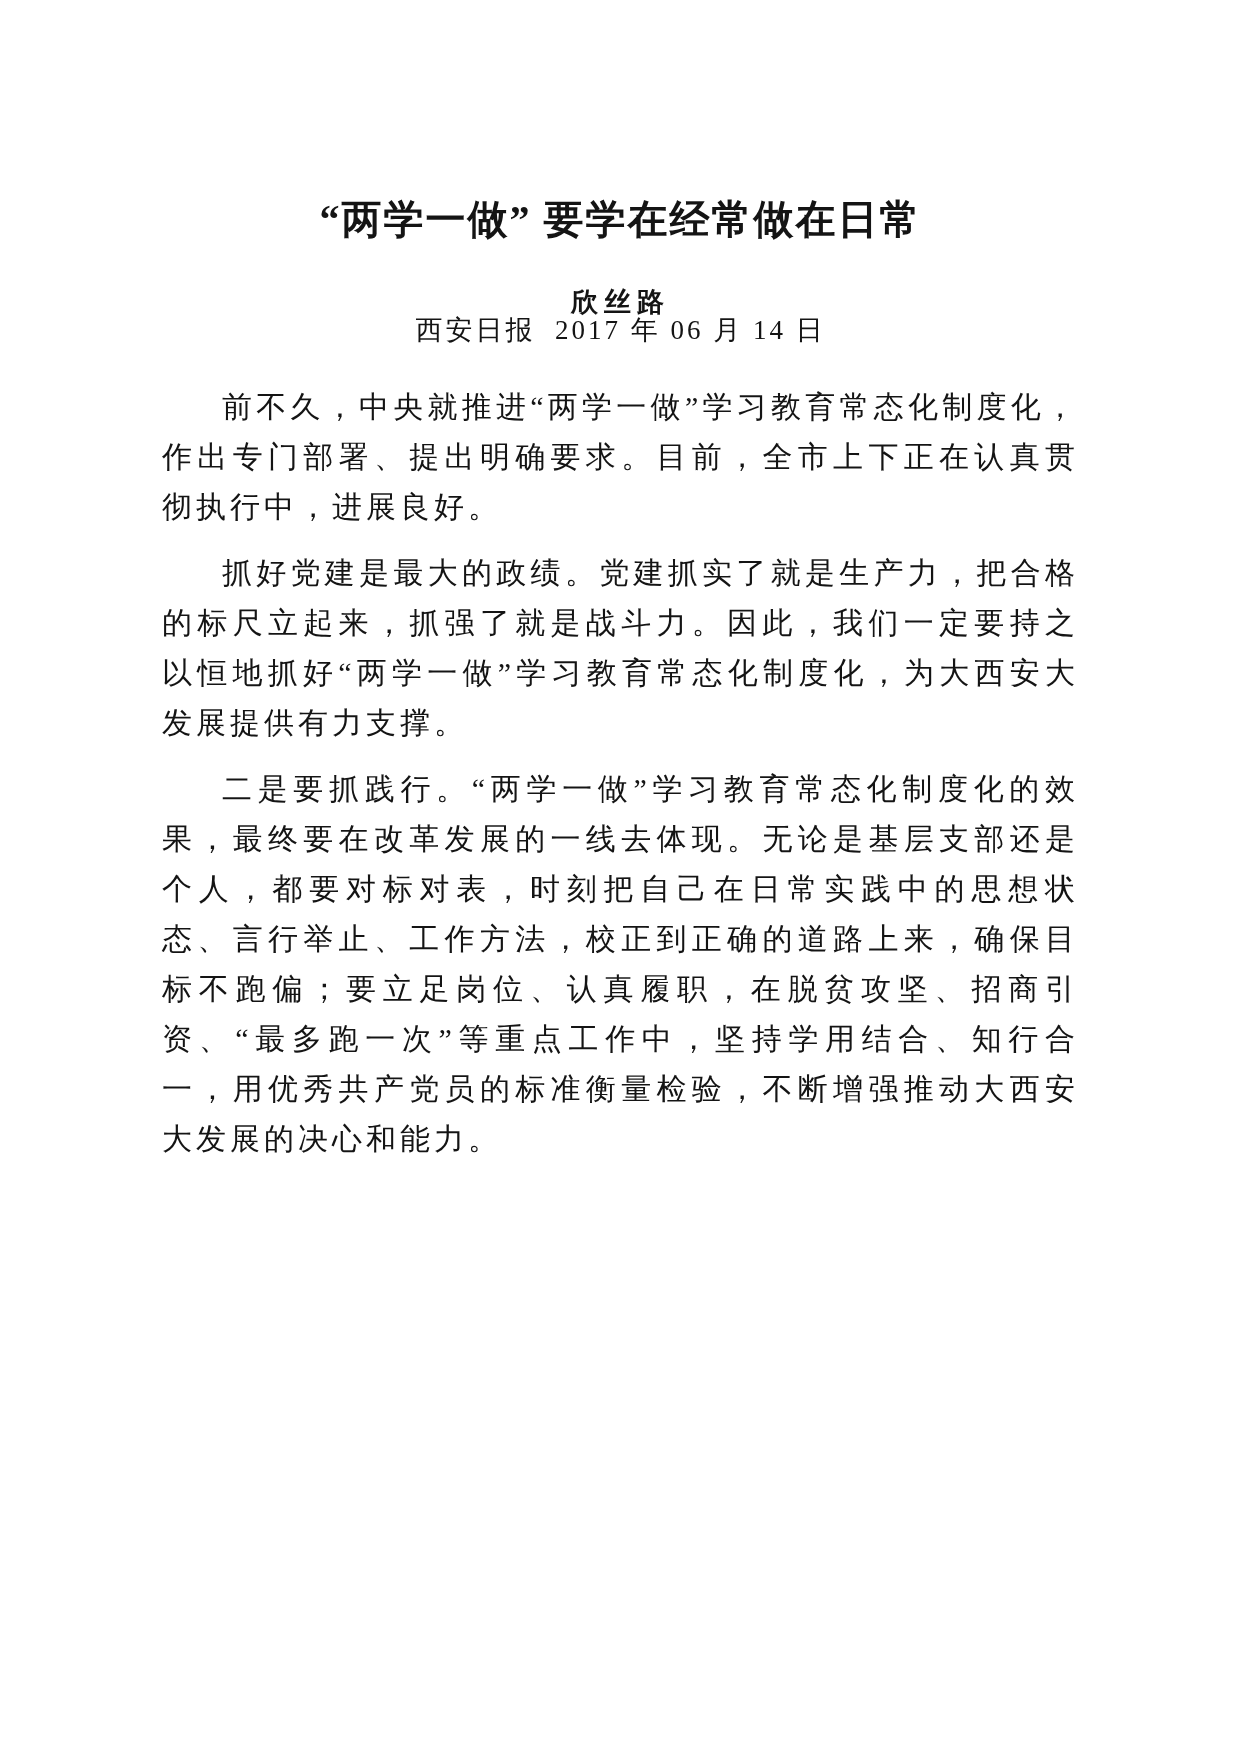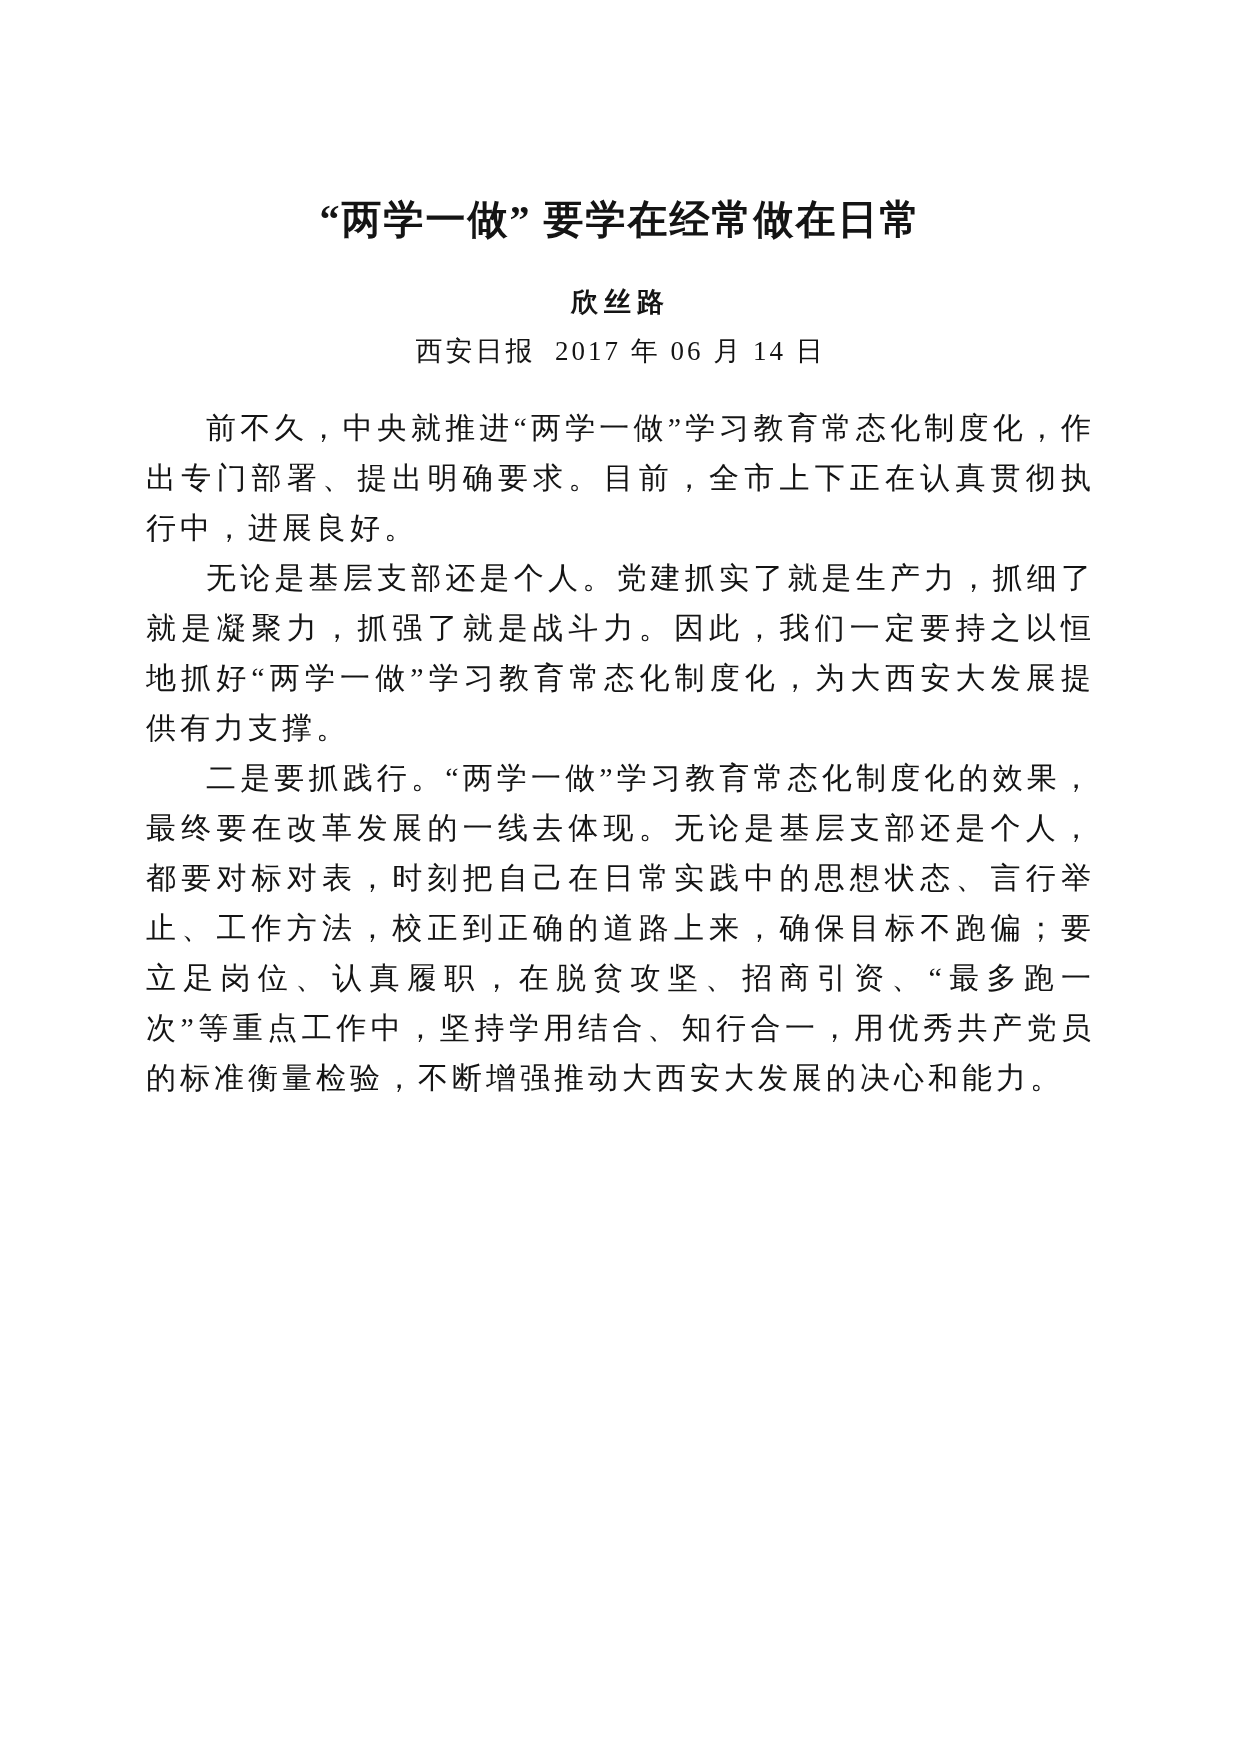--- a/index.html
+++ b/index.html
@@ -36,44 +36,43 @@
     text-align: center;
     letter-spacing: 6px;
     margin-top: 46px;
     font-weight: bold;
   }
   .doc-source {
     font-size: 27px;
     line-height: 28px;
     text-align: center;
     letter-spacing: 3px;
-    margin-top: 21px;
     white-space: pre;
   }
   .doc-body {
     margin-top: 38px;
     font-size: 30px;
     line-height: 50px;
     text-align: justify;
     text-justify: inter-character;
     letter-spacing: 4px;
   }
   .doc-body p {
-    margin: 0;
+    margin: 16px;
     padding: 0;
     text-indent: 2em;
   }
 </style>
 </head>
 <body>
 
 <div class="page">
   <div class="content">
     <h1 class="doc-title">“两学一做” 要学在经常做在日常</h1>
     <div class="doc-author">欣丝路</div>
     <div class="doc-source">西安日报  2017 年 06 月 14 日</div>
     <div class="doc-body">
       <p>前不久，中央就推进“两学一做”学习教育常态化制度化，作出专门部署、提出明确要求。目前，全市上下正在认真贯彻执行中，进展良好。</p>
-      <p>无论是基层支部还是个人。党建抓实了就是生产力，抓细了就是凝聚力，抓强了就是战斗力。因此，我们一定要持之以恒地抓好“两学一做”学习教育常态化制度化，为大西安大发展提供有力支撑。</p>
+      <p>抓好党建是最大的政绩。党建抓实了就是生产力，把合格的标尺立起来，抓强了就是战斗力。因此，我们一定要持之以恒地抓好“两学一做”学习教育常态化制度化，为大西安大发展提供有力支撑。</p>
       <p>二是要抓践行。“两学一做”学习教育常态化制度化的效果，最终要在改革发展的一线去体现。无论是基层支部还是个人，都要对标对表，时刻把自己在日常实践中的思想状态、言行举止、工作方法，校正到正确的道路上来，确保目标不跑偏；要立足岗位、认真履职，在脱贫攻坚、招商引资、“最多跑一次”等重点工作中，坚持学用结合、知行合一，用优秀共产党员的标准衡量检验，不断增强推动大西安大发展的决心和能力。</p>
     </div>
   </div>
 </div>
 
 </body></html>

